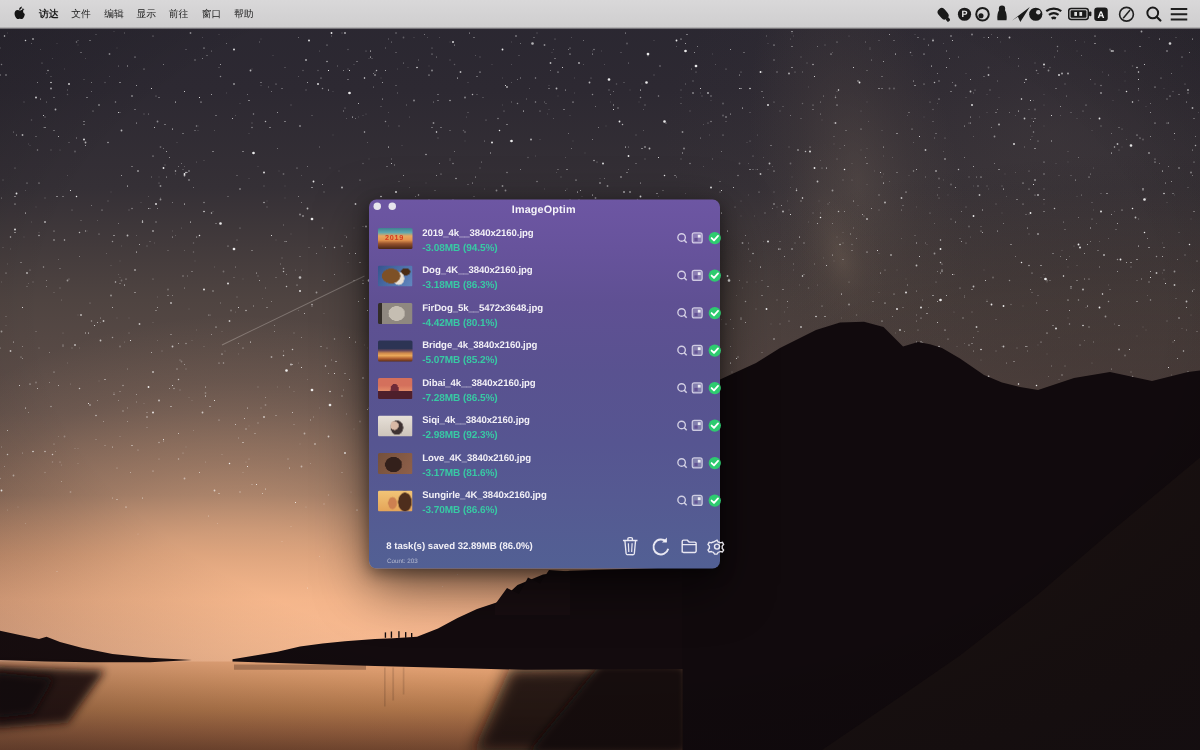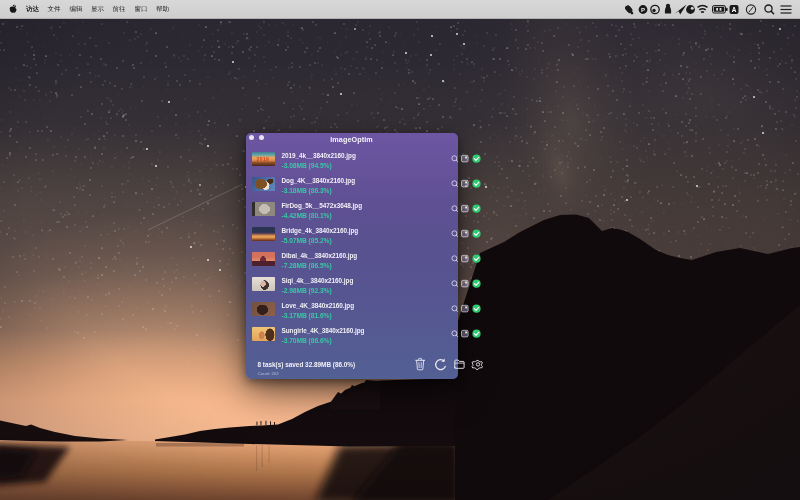--- a/index.html
+++ b/index.html
@@ -1,21 +1,21 @@
 <!DOCTYPE html>
 <html><head><meta charset="utf-8">
 <style>
 *{margin:0;padding:0;box-sizing:border-box;}
 html,body{width:800px;height:500px;overflow:hidden;background:#17131c;font-family:"Liberation Sans",sans-serif;}
 #stage{position:relative;width:800px;height:500px;}
 #bg{position:absolute;left:0;top:0;}
 
 #menubar{position:absolute;left:0;top:0;width:800px;height:19px;background:linear-gradient(#d9d8d9,#cfcecf);border-bottom:0.5px solid rgba(0,0,0,0.18);font-size:6.5px;color:#1c1c1c;}
 
-#win{position:absolute;left:245.5px;top:132.5px;width:212px;height:246px;border-radius:5px;
+#win{position:absolute;left:245.5px;top:132.5px;width:234px;height:246px;border-radius:5px;
 background:linear-gradient(180deg,#6d56a3 0%,#67539c 13%,#5f5093 28%,#595290 47%,#565591 66%,#555a92 82%,#526094 100%);
 box-shadow:0 12px 34px rgba(0,0,0,0.55),0 3px 10px rgba(0,0,0,0.4);}
 .dot{position:absolute;width:5px;height:5px;border-radius:50%;background:#e6e4ec;top:2.2px;}
 #wtitle{position:absolute;left:0;top:2.9px;width:100%;text-align:center;font-size:7.2px;font-weight:bold;color:#f5f3f9;letter-spacing:0.1px;}
 .row{position:absolute;left:0;width:100%;height:25px;}
 .thumb{position:absolute;left:6.5px;top:0;width:23.4px;height:13.7px;border-radius:1px;overflow:hidden;}
 .fname{position:absolute;left:36px;top:-0.2px;font-size:6.4px;font-weight:bold;color:#f1eff6;letter-spacing:-0.05px;white-space:nowrap;}
 .fsav{position:absolute;left:36px;top:9.9px;font-size:6.7px;font-weight:bold;color:#38c9a4;letter-spacing:-0.05px;white-space:nowrap;}
 .ricons{position:absolute;left:448.5px;top:2.3px;left:203px;}
 #bbar-text{position:absolute;left:12px;top:228px;font-size:6.4px;font-weight:bold;color:#f2f0f7;white-space:nowrap;}

